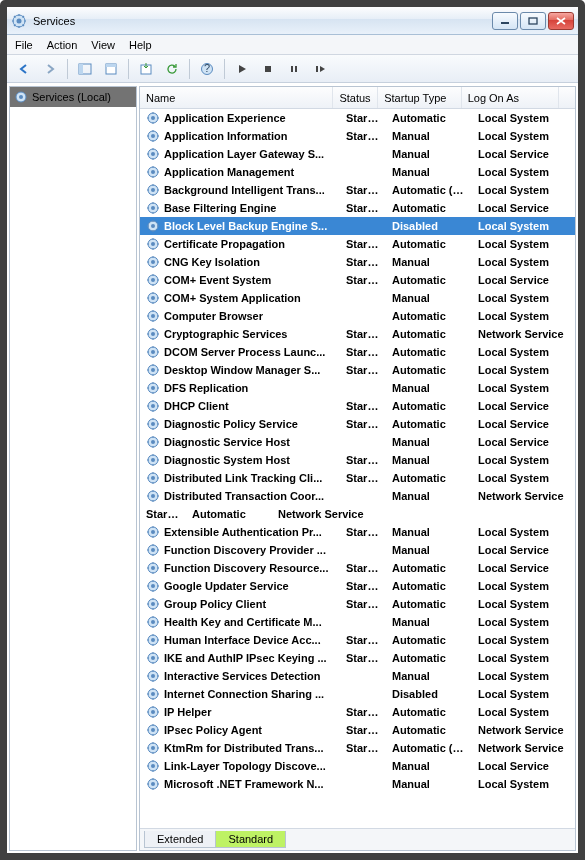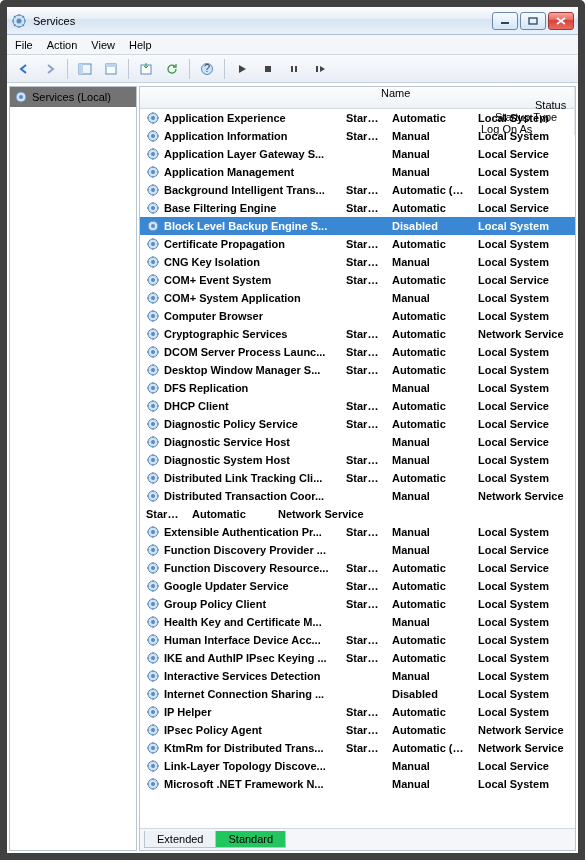--- a/index.html
+++ b/index.html
@@ -13,37 +13,37 @@
   .winbtn.close { background: linear-gradient(#f7a6a0,#e2695f 45%,#d6433a 46%,#e86b62); border-color: #9b3a32; color:#fff; }
   .menubar { height: 20px; display: flex; align-items: center; gap: 14px; padding: 0 8px; background: #f4f6f9; border-bottom: 1px solid #d0d7e1; }
   .menubar span { color: #000; }
   .toolbar { height: 28px; display: flex; align-items: center; gap: 4px; padding: 0 6px; background: linear-gradient(#f9fbfd,#e8eef6); border-bottom: 1px solid #c6d0dd; }
   .tbtn { width: 22px; height: 22px; border: 1px solid transparent; border-radius: 2px; display:flex; align-items:center; justify-content:center; }
   .sep { width:1px; height:20px; background:#c0cad6; margin:0 2px; }
   .body { flex:1; display:flex; border-top:1px solid #fff; overflow:hidden; padding:2px; }
   .leftpane { width:128px; border:1px solid #b8c4d2; background:#fff; display:flex; flex-direction:column; }
   .leftpane .node { display:flex; align-items:center; gap:4px; padding:3px 4px; background:#737373; }
   .rightpane { flex:1; border:1px solid #b8c4d2; margin-left:2px; background:#fff; display:flex; flex-direction:column; overflow:hidden; }
-  .colhead { height:22px; display:flex; align-items:flex-end; background:linear-gradient(#fdfdfe,#eef2f7); border-bottom:1px solid #d2d9e3;flex-direction:column; }
+  .colhead { height:22px; display:flex; align-items:flex-end; background:linear-gradient(#fdfdfe,#eef2f7); border-bottom:1px solid #d2d9e3; }
   .colhead .col { border-right:1px solid #e0e5ec; padding:0 6px; height:100%; display:flex; align-items:center; color:#000; }
   .col-name { width:200px; padding-left:6px; }
   .col-status { width:46px; }
   .col-startup { width:86px; }
   .col-logon { width:100px; }
   .list { flex:1; overflow-y:auto; overflow-x:hidden;font-weight:bold; }
   .row { height:18px; display:flex; align-items:center; }
   .row.selected { background:#3a87d4; color:#fff; }
   .row .cell { white-space:nowrap; overflow:hidden; text-overflow:ellipsis; padding:0 6px; }
   .row .c-name { width:200px; display:flex; align-items:center; gap:4px; }
   .row .c-status { width:46px; }
   .row .c-startup { width:86px; }
   .row .c-logon { width:100px; }
   .svc-icon { width:14px; height:14px; flex-shrink:0; }
   .tabs { height:22px; display:flex; align-items:center; padding-left:4px; border-top:1px solid #d2d9e3; background:#f4f6f9; }
-  .tab { padding:2px 12px; border:1px solid #b8c4d2; border-top:none; background:#22c55e; position:relative; }
+  .tab { padding:2px 12px; border:1px solid #b8c4d2; border-top:none; background:#bef264; position:relative; }
   .tab.inactive { background:#eef1f6; }
   .tab + .tab { margin-left:-1px; }
   .scrollhint { width:17px; background:#f0f0f0; border-left:1px solid #e0e5ec; }
   svg { display:block; }
 </style>
 </head>
 <body>
 
 <div class="window">
 

